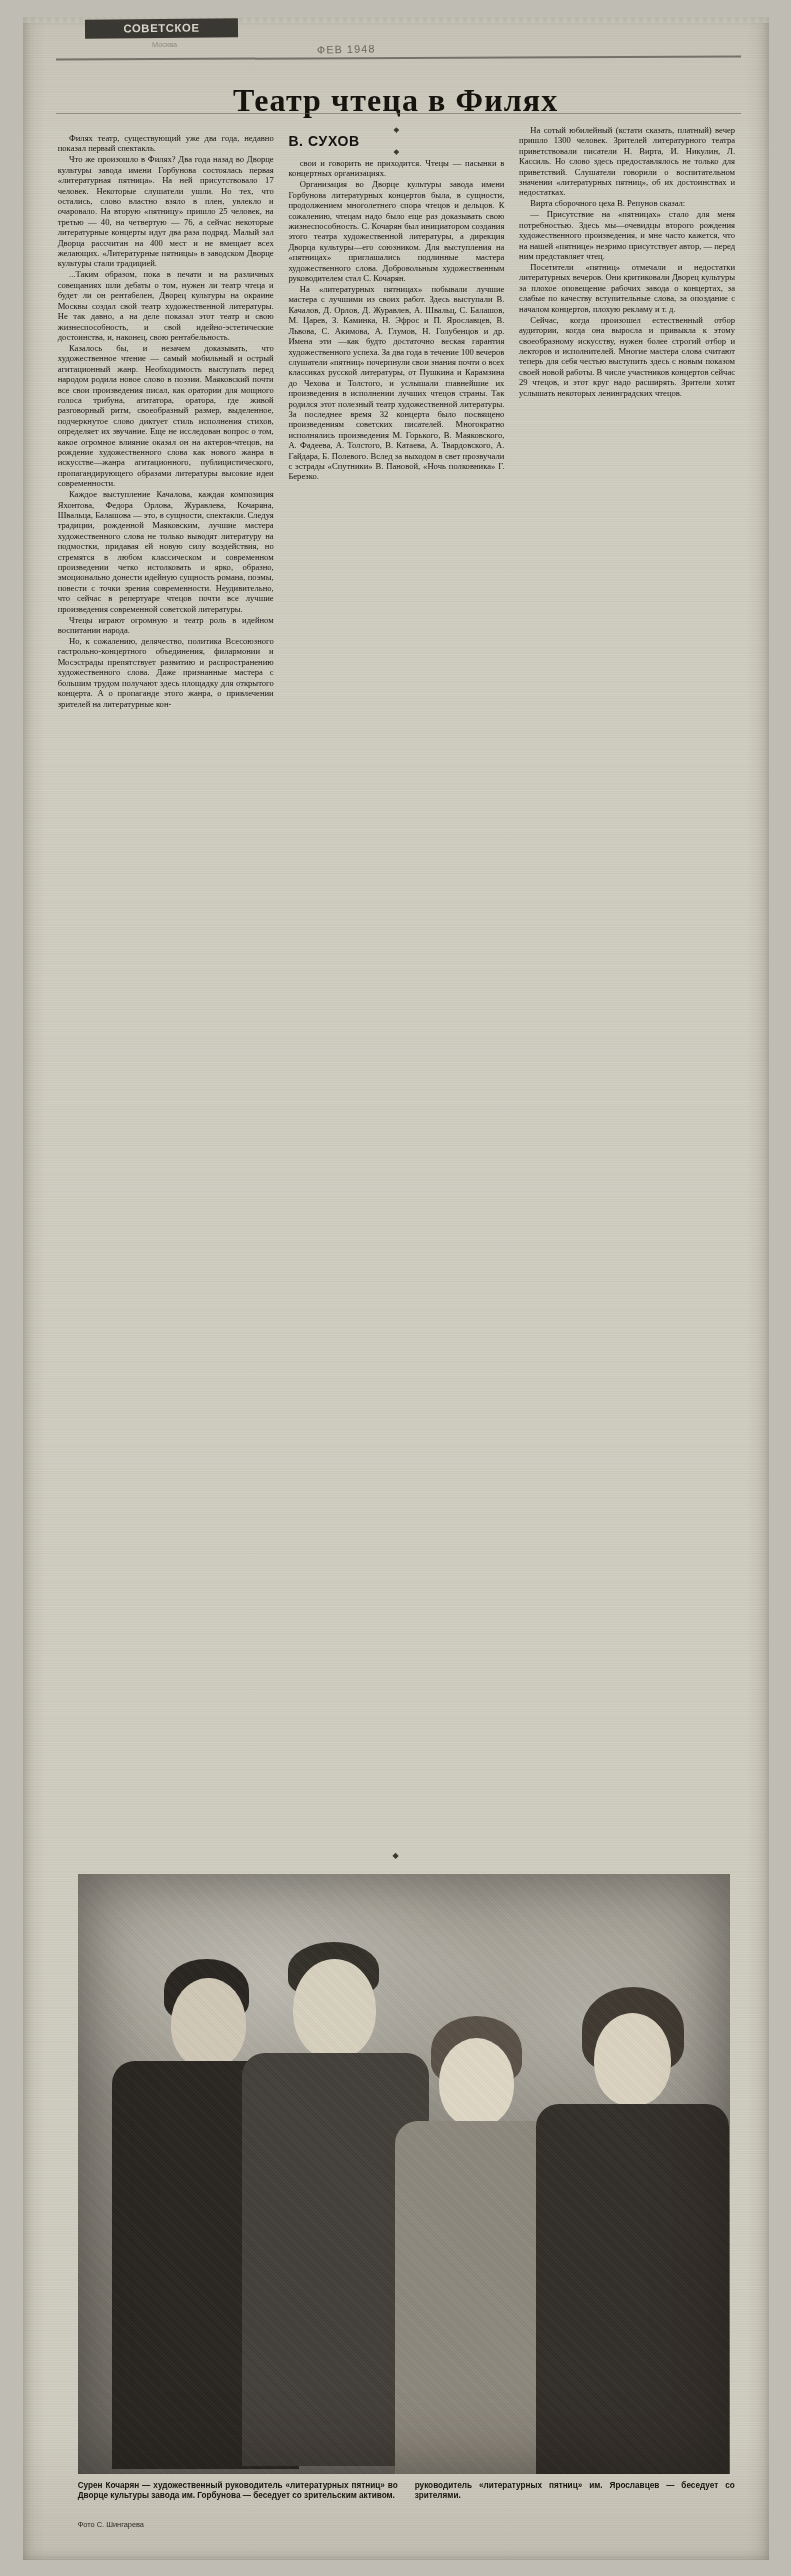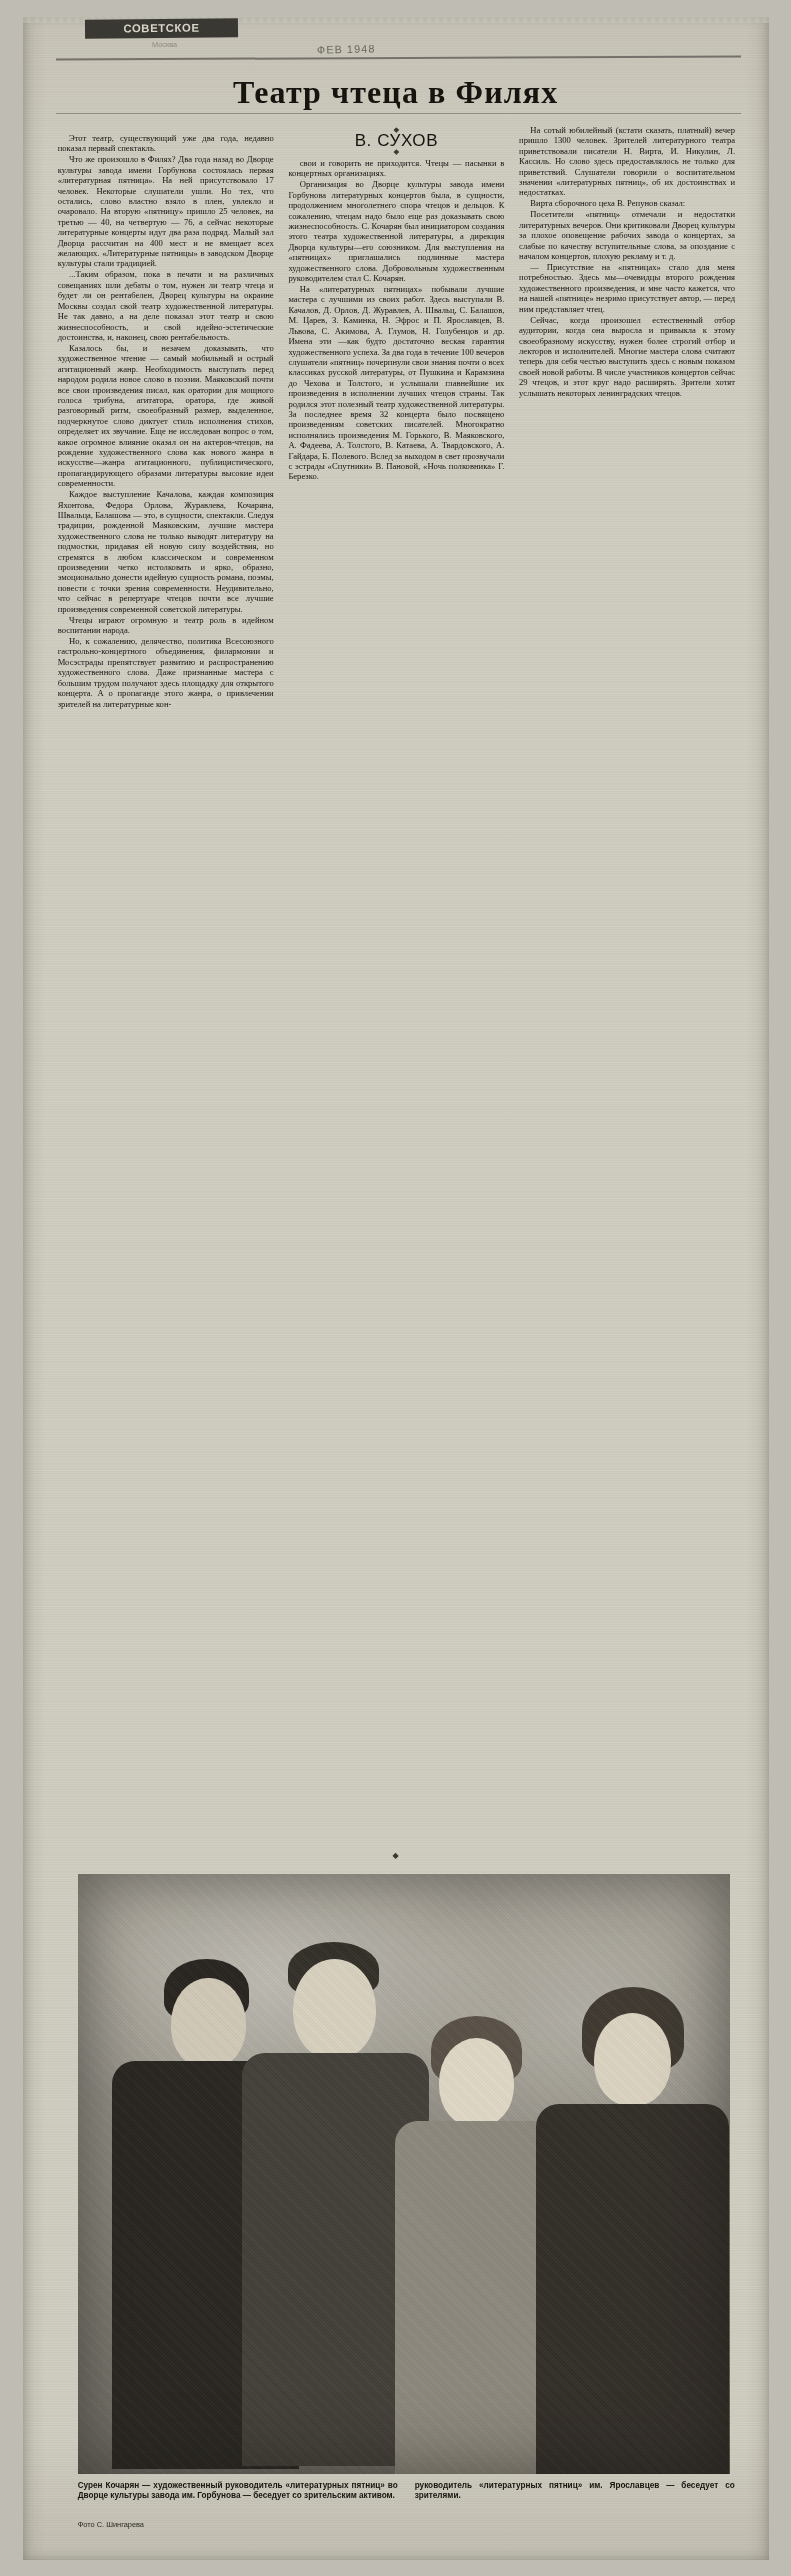--- a/index.html
+++ b/index.html
@@ -88,21 +88,21 @@
     height: 1.7px;
     background: #595650;
     opacity: .75;
     transform: rotate(-0.25deg);
   }
 
   
   .headline {
     position: absolute;
     left: 0; right: 0;
-    top: 36px;
+    top: 44px;
     text-align: center;
     font-family: "Liberation Serif", serif;
     font-weight: bold;
     font-size: 32px;
     letter-spacing: 1.1px;
     color: #16140f;
   }
   .rule-head {
     position: absolute;
     left: 33px;
@@ -128,24 +128,24 @@
     line-height: 10.4px;
     text-align: justify;
     color: #141310;
     hyphens: auto;
   }
   .col p {
     margin: 0 0 0.6px 0;
     text-indent: 11.3px;
   }
   .byline {
-    text-align: center;
-    font-family: "Liberation Sans", sans-serif;
-    font-weight: normal;
-    font-size: 17px;
+    text-align: left;
+    font-family: "Liberation Sans", sans-serif;
+    font-weight: bold;
+    font-size: 14px;
     letter-spacing: 0.6px;
     margin: 9px 0 8px 0;
     text-indent: 0 !important;
   }
   .diamond {
     text-align: center;
     font-size: 7.4px;
     color: #3b382f;
     margin: 4.5px 0;
     text-indent: 0 !important;
@@ -249,43 +249,43 @@
     <div class="masthead-sub">Москва</div>
     <div class="datestamp">ФЕВ 1948</div>
     <div class="rule-top"></div>
 
     <h1 class="headline">Театр чтеца в Филях</h1>
     <div class="rule-head"></div>
 
     <div class="cols">
 
       <div class="col col-left-pad">
-        <p>Этот театр, существующий уже два года, недавно показал первый спектакль.</p>
+        <p>Филях театр, существующий уже два года, недавно показал первый спектакль.</p>
         <p>Что же произошло в Филях? Два года назад во Дворце культуры завода имени Горбунова состоялась первая «литературная пятница». На ней присутствовало 17 человек. Некоторые слушатели ушли. Но тех, что остались, слово властно взяло в плен, увлекло и очаровало. На вторую «пятницу» пришло 25 человек, на третью — 40, на четвертую — 76, а сейчас некоторые литературные концерты идут два раза подряд. Малый зал Дворца рассчитан на 400 мест и не вмещает всех желающих. «Литературные пятницы» в заводском Дворце культуры стали традицией.</p>
         <p>...Таким образом, пока в печати и на различных совещаниях шли дебаты о том, нужен ли театр чтеца и будет ли он рентабелен, Дворец культуры на окраине Москвы создал свой театр художественной литературы. Не так давно, а на деле показал этот театр и свою жизнеспособность, и свой идейно-эстетические достоинства, и, наконец, свою рентабельность.</p>
         <p>Казалось бы, и незачем доказывать, что художественное чтение — самый мобильный и острый агитационный жанр. Необходимость выступать перед народом родила новое слово в поэзии. Маяковский почти все свои произведения писал, как оратории для мощного голоса трибуна, агитатора, оратора, где живой разговорный ритм, своеобразный размер, выделенное, подчеркнутое слово диктует стиль исполнения стихов, определяет их звучание. Еще не исследован вопрос о том, какое огромное влияние оказал он на актеров-чтецов, на рождение художественного слова как нового жанра в искусстве—жанра агитационного, публицистического, пропагандирующего образами литературы высокие идеи современности.</p>
         <p>Каждое выступление Качалова, каждая композиция Яхонтова, Федора Орлова, Журавлева, Кочаряна, Швальца, Балашова — это, в сущности, спектакли. Следуя традиции, рожденной Маяковским, лучшие мастера художественного слова не только выводят литературу на подмостки, придавая ей новую силу воздействия, но стремятся в любом классическом и современном произведении четко истолковать и ярко, образно, эмоционально донести идейную сущность романа, поэмы, повести с точки зрения современности. Неудивительно, что сейчас в репертуаре чтецов почти все лучшие произведения современной советской литературы.</p>
         <p>Чтецы играют огромную и театр роль в идейном воспитании народа.</p>
         <p>Но, к сожалению, делячество, политика Всесоюзного гастрольно-концертного объединения, филармонии и Мосэстрады препятствует развитию и распространению художественного слова. Даже признанные мастера с большим трудом получают здесь площадку для открытого концерта. А о пропаганде этого жанра, о привлечении зрителей на литературные кон-</p>
       </div>
 
       <div class="col col-mid">
         <p class="diamond">◆</p>
         <p class="byline">В. СУХОВ</p>
         <p class="diamond">◆</p>
         <p>свои и говорить не приходится. Чтецы — пасынки в концертных организациях.</p>
         <p>Организация во Дворце культуры завода имени Горбунова литературных концертов была, в сущности, продолжением многолетнего спора чтецов и дельцов. К сожалению, чтецам надо было еще раз доказывать свою жизнеспособность. С. Кочарян был инициатором создания этого театра художественной литературы, а дирекция Дворца культуры—его союзником. Для выступления на «пятницах» приглашались подлинные мастера художественного слова. Добровольным художественным руководителем стал С. Кочарян.</p>
         <p>На «литературных пятницах» побывали лучшие мастера с лучшими из своих работ. Здесь выступали В. Качалов, Д. Орлов, Д. Журавлев, А. Швальц, С. Балашов, М. Царев, З. Каминка, Н. Эфрос и П. Ярославцев, В. Львова, С. Акимова, А. Глумов, Н. Голубенцов и др. Имена эти —как будто достаточно веская гарантия художественного успеха. За два года в течение 100 вечеров слушатели «пятниц» почерпнули свои знания почти о всех классиках русской литературы, от Пушкина и Карамзина до Чехова и Толстого, и услышали главнейшие их произведения в исполнении лучших чтецов страны. Так родился этот полезный театр художественной литературы. За последнее время 32 концерта было посвящено произведениям советских писателей. Многократно исполнялись произведения М. Горького, В. Маяковского, А. Фадеева, А. Толстого, В. Катаева, А. Твардовского, А. Гайдара, Б. Полевого. Вслед за выходом в свет прозвучали с эстрады «Спутники» В. Пановой, «Ночь полковника» Г. Березко.</p>
       </div>
 
       <div class="col">
         <p>На сотый юбилейный (кстати сказать, платный) вечер пришло 1300 человек. Зрителей литературного театра приветствовали писатели Н. Вирта, И. Никулин, Л. Кассиль. Но слово здесь предоставлялось не только для приветствий. Слушатели говорили о воспитательном значении «литературных пятниц», об их достоинствах и недостатках.</p>
         <p>Вирта сборочного цеха В. Репунов сказал:</p>
+        <p>— Присутствие на «пятницах» стало для меня потребностью. Здесь мы—очевидцы второго рождения художественного произведения, и мне часто кажется, что на нашей «пятнице» незримо присутствует автор, — перед ним представляет чтец.</p>
         <p>Посетители «пятниц» отмечали и недостатки литературных вечеров. Они критиковали Дворец культуры за плохое оповещение рабочих завода о концертах, за слабые по качеству вступительные слова, за опоздание с началом концертов, плохую рекламу и т. д.</p>
-        <p>— Присутствие на «пятницах» стало для меня потребностью. Здесь мы—очевидцы второго рождения художественного произведения, и мне часто кажется, что на нашей «пятнице» незримо присутствует автор, — перед ним представляет чтец.</p>
         <p>Сейчас, когда произошел естественный отбор аудитории, когда она выросла и привыкла к этому своеобразному искусству, нужен более строгий отбор и лекторов и исполнителей. Многие мастера слова считают теперь для себя честью выступить здесь с новым показом своей новой работы. В числе участников концертов сейчас 29 чтецов, и этот круг надо расширять. Зрители хотят услышать некоторых ленинградских чтецов.</p>
       </div>
 
     </div>
 
     <div class="diamond-bottom">◆</div>
 
     <div class="photo">
       <div class="bg"></div>
 

